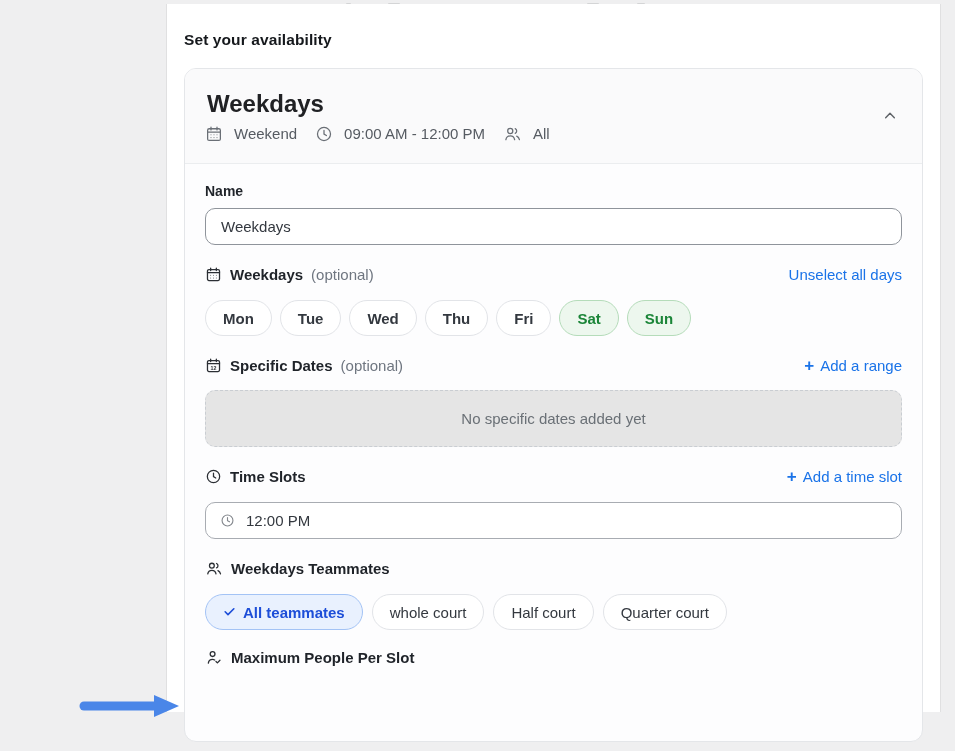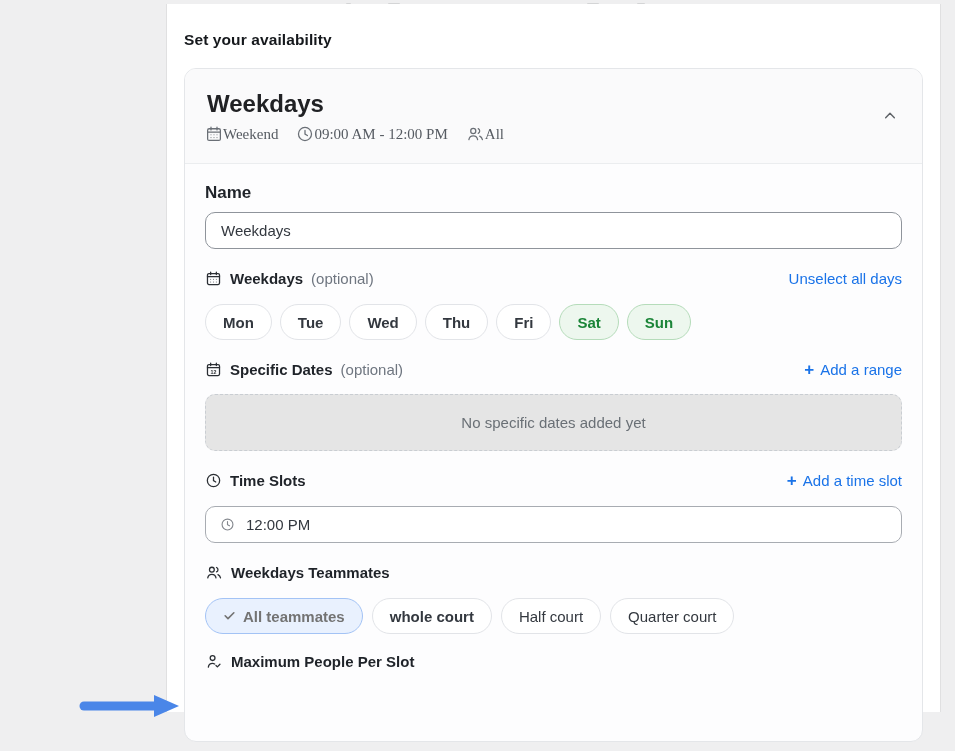--- a/index.html
+++ b/index.html
@@ -25,28 +25,28 @@
     background:#fdfdfe;border:1px solid #e4e6e9;border-radius:12px;
     box-sizing:border-box;overflow:hidden;
   }
   .card-header{
     height:95px;background:#fafafb;border-bottom:1px solid #ebedef;
     display:flex;align-items:center;justify-content:space-between;
     padding:0 20px;box-sizing:border-box;cursor:pointer;
   }
   .card-title{margin:0 0 7px 2px;font-size:24px;font-weight:700;color:#202124;}
   .summary-row{display:flex;align-items:center;gap:18px;color:#565b62;font-size:15px;}
-  .summary-item{display:flex;align-items:flex-end;gap:0;font-family:Liberation Serif, serif;}
+  .summary-item{display:flex;align-items:flex-start;gap:11px;}
   .summary-item svg{display:block;color:#6a6f76;}
   .chevron-btn{
     background:none;border:none;padding:4px;cursor:pointer;color:#5f6368;line-height:0;
   }
   .card-body{padding:19px 20px 0 20px;}
 
-  .field-label{font-size:17px;font-weight:700;color:#1f2329;margin:0 0 9px 0;}
+  .field-label{font-size:14px;font-weight:700;color:#1f2329;margin:0 0 9px 0;}
   .text-input{
     width:100%;height:37px;box-sizing:border-box;
     border:1px solid #8f949b;border-radius:10px;background:#fff;
     font-family:inherit;font-size:15px;color:#33383f;padding:0 15px;outline:none;
   }
 
   .section-row{display:flex;align-items:center;justify-content:space-between;margin-top:21px;}
   .section-label{display:flex;align-items:center;gap:8px;}
   .section-label svg{display:block;color:#2b2f34;}
   .lbl{font-size:15px;font-weight:700;color:#1f2329;}
@@ -57,21 +57,21 @@
   }
   .plus-glyph{font-size:17px;font-weight:600;line-height:1;}
 
   .pill-row{display:flex;align-items:center;gap:8px;margin-top:17px;}
   .pill{
     height:36px;border-radius:18px;background:#ffffff;border:1px solid #e2e4e8;
     font-family:inherit;font-size:15px;font-weight:600;color:#33383f;
     padding:0 17px;cursor:pointer;display:flex;align-items:center;gap:7px;
   }
   .pill.green{background:#edf7ee;border-color:#b5dcba;color:#1b8538;}
-  .pill.blue{background:#e9f1fe;border-color:#a3c3f5;color:#737373;}
+  .pill.blue{background:#e9f1fe;border-color:#a3c3f5;color:#1d4ed8;}
   .pill .check{display:block;}
 
   .dashed-box{
     margin-top:16px;height:55px;border:1px dashed #c9cdd2;border-radius:10px;
     display:flex;align-items:center;justify-content:center;background:#e5e5e5;
   }
   .dashed-box span{font-size:15px;color:#6a7076;}
 
   .time-row{display:flex;gap:11px;margin-top:17px;}
   .time-field{
@@ -248,21 +248,21 @@
           <span class="lbl">Weekdays Teammates</span>
         </div>
       </div>
       <div class="pill-row" style="gap:9px;">
         <button class="pill blue">
           <span class="check"><svg width="13" height="13" viewBox="0 0 24 24" fill="none" stroke="currentColor" stroke-width="3" stroke-linecap="round" stroke-linejoin="round">
                 <path d="M4 12.5l5.2 5.2L20 7"></path>
               </svg></span>
           <span>All teammates</span>
         </button>
-        <button class="pill" style="font-weight:700;">whole court</button>
+        <button class="pill" style="font-weight:400;">whole court</button>
         <button class="pill" style="font-weight:500;">Half court</button>
         <button class="pill" style="font-weight:500;">Quarter court</button>
       </div>
 
       
       <div class="section-row" style="margin-top:19px;">
         <div class="section-label">
           <span>
               <svg width="18" height="17" viewBox="0 0 24 24" fill="none" stroke="currentColor" stroke-width="1.8" stroke-linecap="round" stroke-linejoin="round">
                 <circle cx="10" cy="7.2" r="3.4"></circle>

